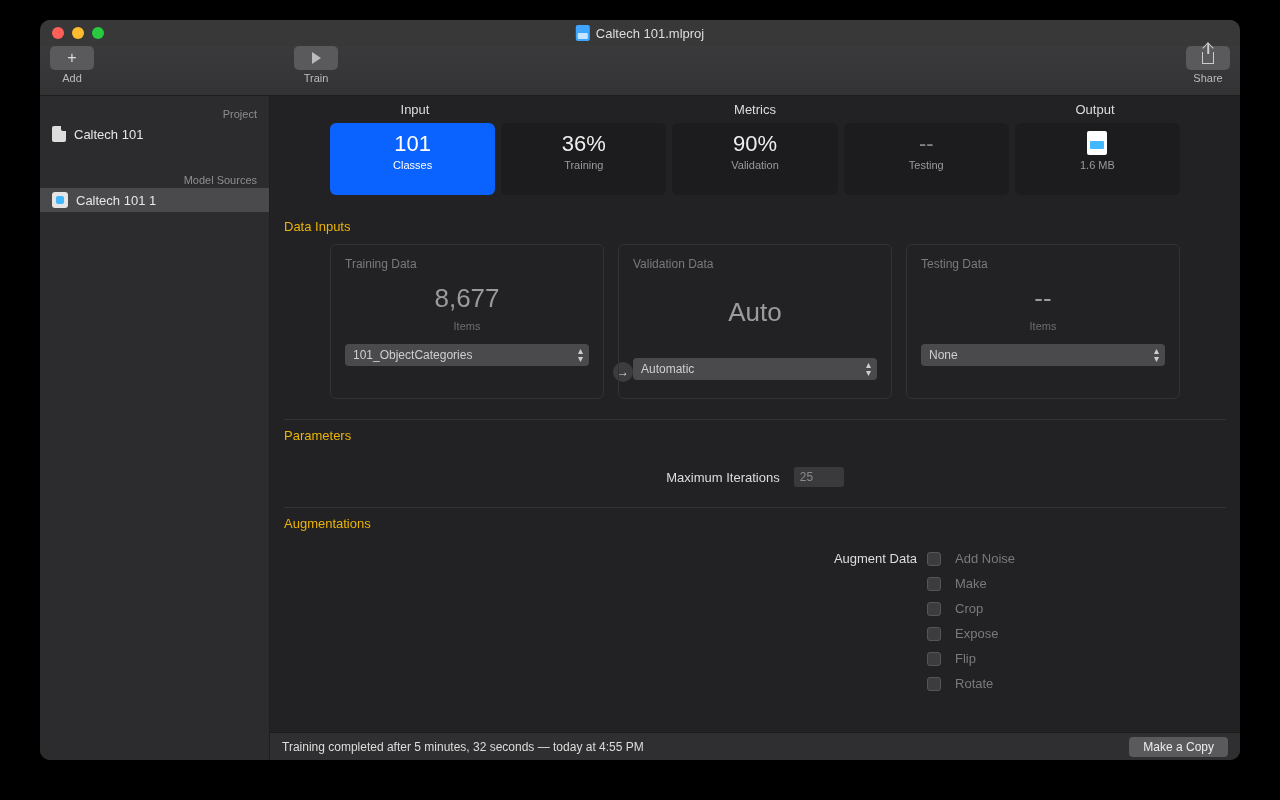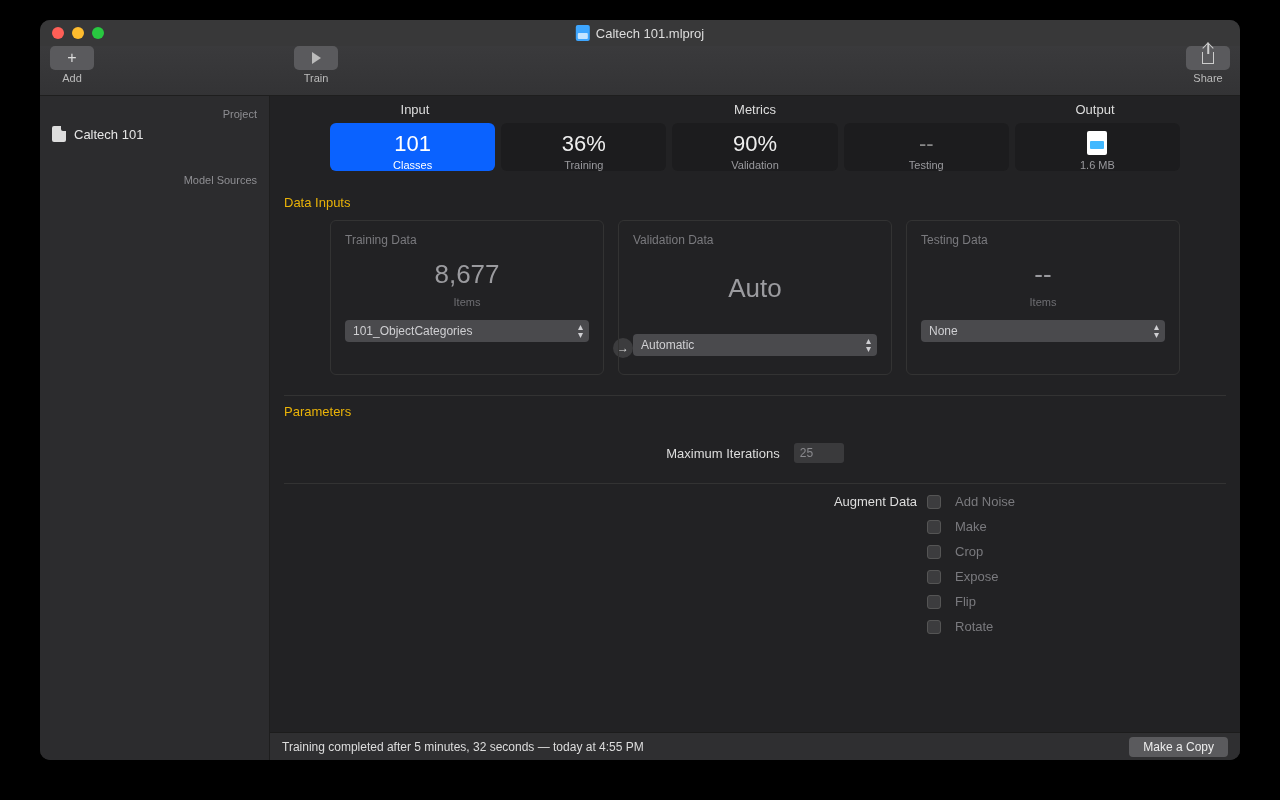--- a/index.html
+++ b/index.html
@@ -34,21 +34,21 @@
   .side-header { font-size:11px; color:#8e8e92; padding:6px 12px 2px;}
   .side-item { display:flex; align-items:center; gap:8px; padding:4px 12px; color:#e6e6e6;}
   .side-item.selected { background:#4a4a4d; }
   .file-icon{width:14px;height:16px;background:#ddd;border-radius:2px;position:relative;}
   .file-icon::after{content:"";position:absolute;top:0;right:0;width:5px;height:5px;background:#2c2c2e;border-bottom-left-radius:2px;}
   .model-icon{width:16px;height:16px;background:#e6e6e6;border-radius:3px;display:flex;align-items:center;justify-content:center;}
   .model-icon::after{content:"";width:8px;height:8px;background:#41b8ff;border-radius:2px;}
   
   .main { flex:1; background:#222224; display:flex; flex-direction:column; min-width:0;}
   .metric-row { display:flex; gap:6px; padding:6px 60px 16px; }
-  .card { flex:1; background:#1c1c1e; border-radius:6px; padding:8px 0 0; display:flex; flex-direction:column; align-items:center; gap:2px;}
+  .card { flex:1; background:#1c1c1e; border-radius:6px; padding:8px 0 24px; display:flex; flex-direction:column; align-items:center; gap:2px;}
   .card.active { background:#0a62ff; }
   .card .big { font-size:22px; color:#eee;}
   .card.active .big, .card.active .small{ color:#fff;}
   .card .small{ font-size:11px; color:#9a9a9e;}
   .card .empty{ color:#888;}
   .out-icon{width:20px;height:24px;background:#fff;border-radius:2px;position:relative;margin-bottom:2px;}
   .out-icon::after{content:"";position:absolute;left:3px;right:3px;top:10px;height:8px;background:#41b8ff;border-radius:1px;}
   .section-title { padding:8px 14px 10px; color:#eab308; font-size:13px;}
   .panel-row { display:flex; gap:14px; padding:0 60px 20px;}
   .panel { flex:1; border:1px solid #333; border-radius:6px; padding:12px 14px 18px; display:flex; flex-direction:column; gap:12px; position:relative;}
@@ -119,20 +119,24 @@
 
   <div class="body">
 
     <div class="sidebar">
       <div class="side-header">Project</div>
       <div class="side-item">
         <span class="file-icon"></span>
         <span>Caltech 101</span>
       </div>
       <div class="side-header" style="margin-top:22px">Model Sources</div>
+      <div class="side-item selected">
+        <span class="model-icon"></span>
+        <span>Caltech 101 1</span>
+      </div>
     </div>
 
     <div class="main">
 
       <div class="header-tri">
         <div>Input</div>
         <div class="metrics-span">Metrics</div>
         <div>Output</div>
       </div>
 
@@ -195,20 +199,21 @@
       <div class="section-title">Parameters</div>
       <div class="param-row">
         <div class="param-label">Maximum Iterations</div>
         <div class="num-input">
           <span>25</span>
         </div>
       </div>
 
       <div class="divider"></div>
 
+      <div class="section-title">Augmentations</div>
       <div class="aug-block">
         <div class="aug-grid">
           <div class="aug-label">Augment Data</div>
           <div class="chk"></div>
           <div class="chk-label">Add Noise</div>
 
           <div></div>
           <div class="chk"></div>
           <div class="chk-label">Make</div>
 

